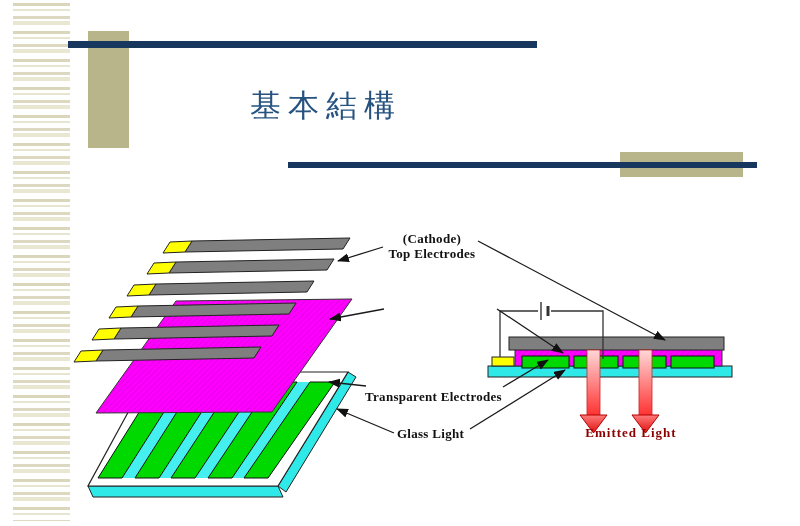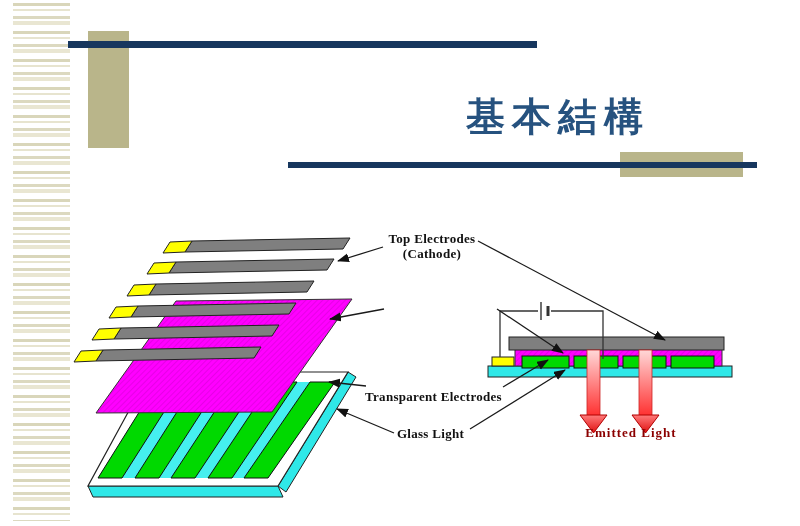--- a/index.html
+++ b/index.html
@@ -15,22 +15,22 @@
       #dcd9c0 13px,#dcd9c0 16px,
       #ffffff 16px,#ffffff 18px,
       #e9e6d2 18px,#e9e6d2 22px,
       #ffffff 22px,#ffffff 28px);}
   .tan{position:absolute;background:var(--tan,#b9b58a);}
   .tan1{left:88px;top:31px;width:41px;height:117px;}
   .tan2{left:620px;top:152px;width:123px;height:25px;}
   .rule{position:absolute;background:var(--navy,#17375e);}
   .rule1{left:68px;top:41px;width:469px;height:7px;}
   .rule2{left:288px;top:162px;width:469px;height:6px;}
-  .title{position:absolute;left:250px;top:64px;width:400px;text-align:right;
-    font-size:39px;font-weight:bold;letter-spacing:7px;color:var(--titleblue,#26527f);
+  .title{position:absolute;left:250px;top:64px;width:400px;text-align:left;
+    font-size:31px;font-weight:normal;letter-spacing:7px;color:var(--titleblue,#26527f);
     font-family:"Liberation Serif",serif;}
   svg.diagram{position:absolute;left:0;top:0;}
   
   .f-gray{fill:var(--graybar,#7f7f7f);stroke:#222;stroke-width:1;}
   .f-yellow{fill:var(--yellowtip,#ffff00);stroke:#222;stroke-width:1;}
   .f-green{fill:var(--green,#00d900);stroke:#111;stroke-width:1;}
   .f-cyan{fill:var(--cyan,#2fe8e8);stroke:#222;stroke-width:1;}
   .f-cyanfield{fill:var(--cyanpale,#45efef);stroke:none;}
   .f-white{fill:#ffffff;stroke:#222;stroke-width:1.2;}
   .f-hatch{fill:url(#ph);stroke:#333;stroke-width:1;}
@@ -147,22 +147,22 @@
       <line class="ptr" x1="384" y1="309" x2="330" y2="319" marker-end="url(#ah)"></line>
       <line class="ptr" x1="497" y1="309" x2="563" y2="353" marker-end="url(#ah)"></line>
       <line class="ptr" x1="366" y1="386" x2="329" y2="382" marker-end="url(#ah)"></line>
       <line class="ptr" x1="503" y1="387" x2="548" y2="360" marker-end="url(#ah)"></line>
       <line class="ptr" x1="394" y1="433" x2="337" y2="409" marker-end="url(#ah)"></line>
       <line class="ptr" x1="470" y1="429" x2="565" y2="370" marker-end="url(#ah)"></line>
     </g>
   </svg>
 
   <div class="lbl lbl-top">
+    <div>(Cathode)</div>
     <div>Top Electrodes</div>
-    <div>(Cathode)</div>
   </div>
   <div class="lbl lbl-tra">
     <div>Transparent Electrodes</div>
   </div>
   <div class="lbl lbl-gla">Glass Light</div>
   <div class="lbl lbl-emit">Emitted Light</div>
 
 </div>
 
 </body></html>

